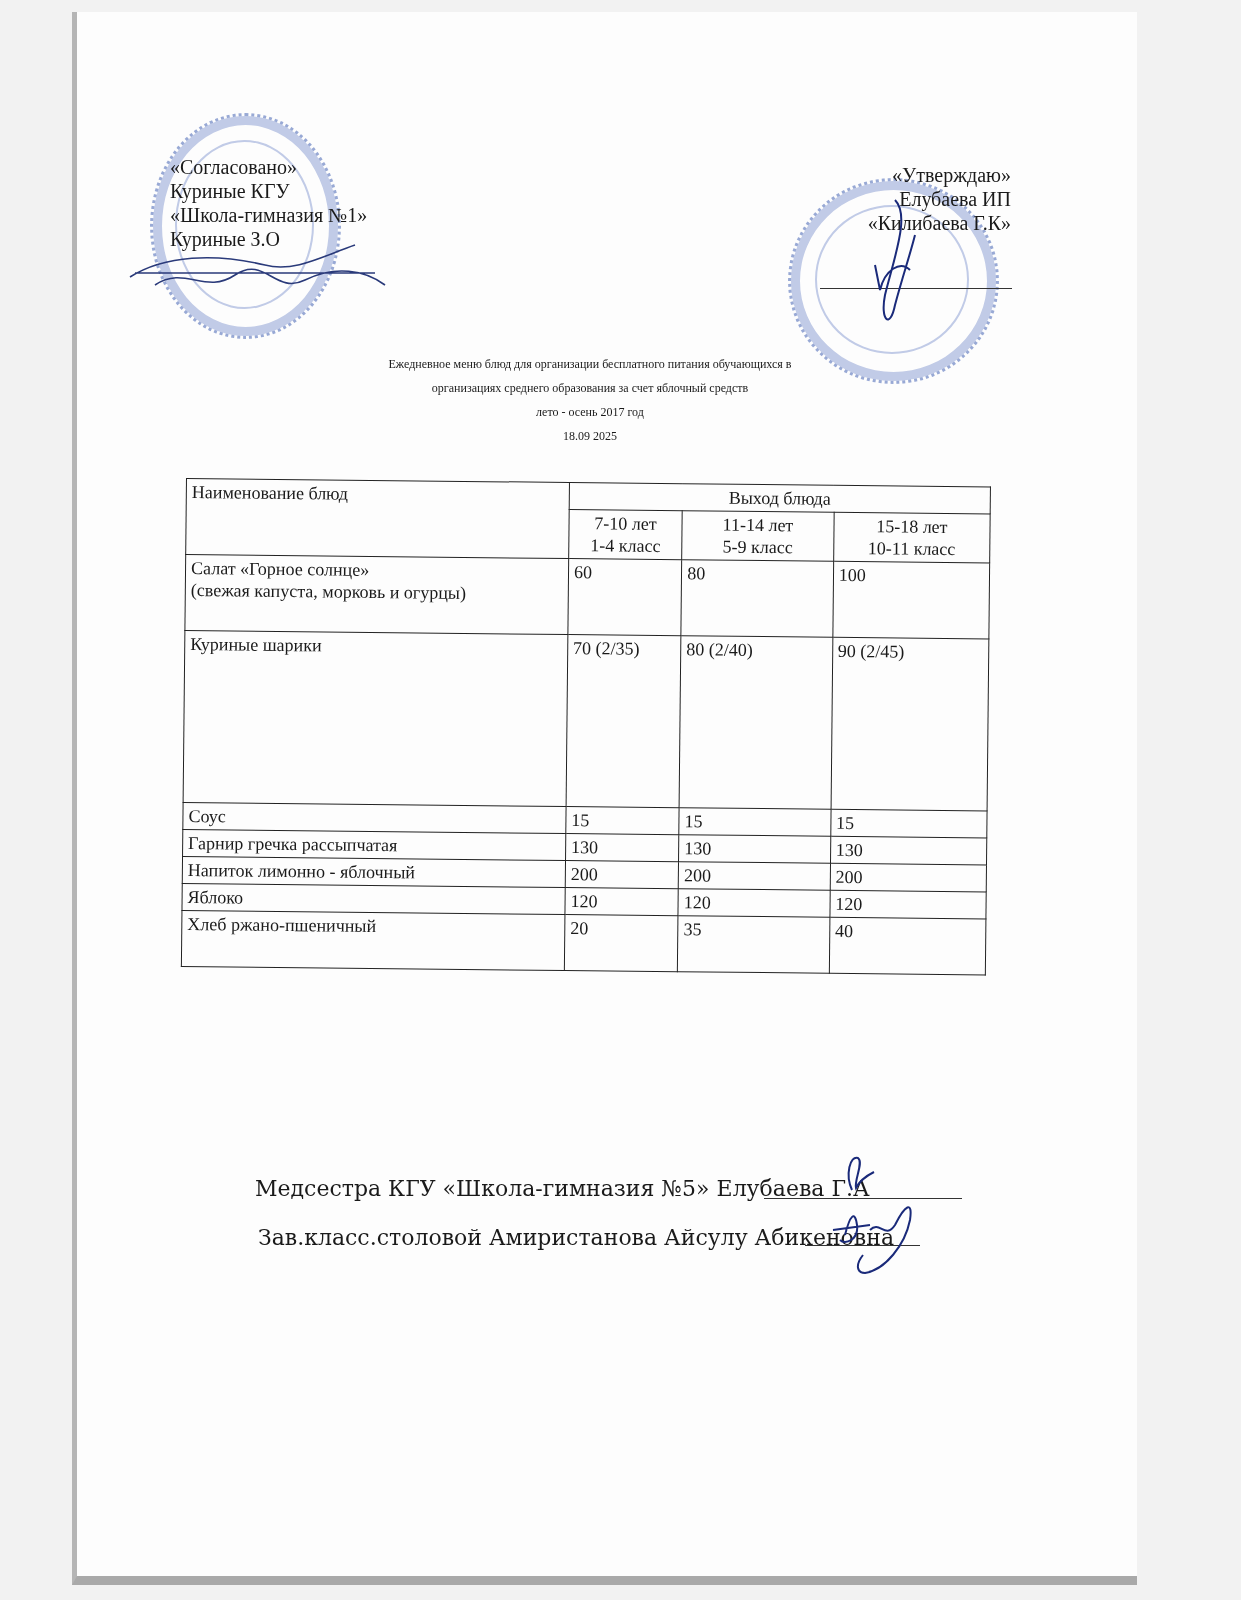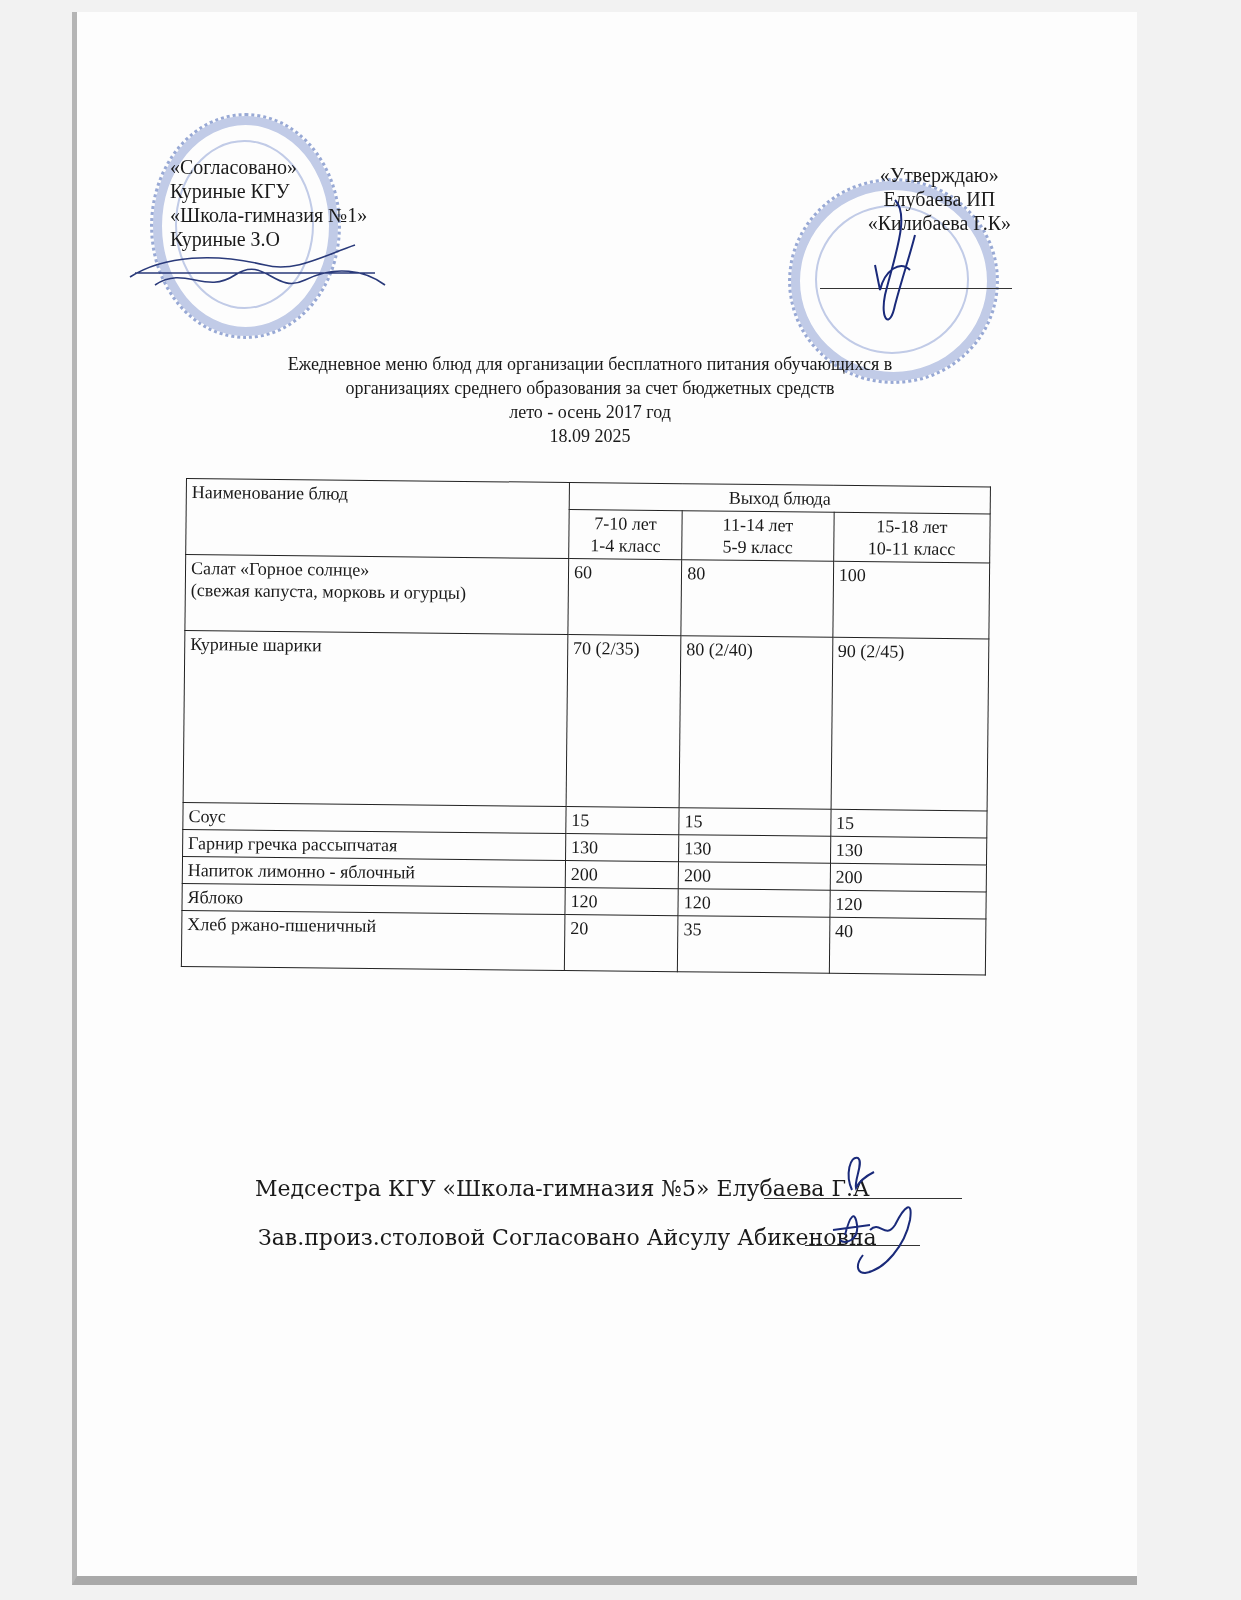--- a/index.html
+++ b/index.html
@@ -27,27 +27,27 @@
       box-shadow: inset 0 0 0 6px rgba(255,255,255,0), inset 0 0 0 9px rgba(80,110,190,0.35);
     }
     .stamp-inner {
       position: absolute; border-radius: 50%;
       border: 2px solid rgba(80,110,190,0.35);
     }
     .approve-block {
       position: absolute; font-size: 20px; line-height: 24px;
     }
     .left-block { left: 170px; top: 155px; text-align: left; }
-    .right-block { right: 230px; top: 163px; text-align: center; }
+    .right-block { right: 230px; top: 163px; text-align: right; }
     .sign-line {
       position: absolute; height: 1px; background: #333;
     }
     .title-block {
       position: absolute; left: 180px; width: 820px; top: 352px;
-      text-align: center; font-size: 18px; line-height: 24px;
+      text-align: center; font-size: 12px; line-height: 24px;
     }
     table.menu {
       position: absolute; left: 186px; top: 478px;
       width: 805px; border-collapse: collapse;
       font-size: 18px; transform: rotate(0.6deg); transform-origin: left top;
     }
     table.menu td, table.menu th {
       border: 1.5px solid #222; vertical-align: top;
       padding: 2px 5px; font-weight: normal; text-align: left; line-height: 22px;
     }
@@ -87,21 +87,21 @@
   <div>Елубаева ИП</div>
   <div>«Килибаева Г.К»</div>
 </div>
 <div class="sign-line" style="left:820px;top:288px;width:192px;"></div>
 <svg class="sig-svg" style="left:855px;top:195px;" width="80" height="140" viewBox="0 0 80 140">
   <path d="M40 5 C55 20, 40 60, 30 100 C25 125, 35 135, 40 110 C48 80, 55 60, 60 40 M20 70 L25 95 M25 95 C30 75, 45 65, 55 75" stroke="#1a2a7a" stroke-width="2" fill="none"></path>
 </svg>
 
 <div class="title-block">
   <div>Ежедневное  меню блюд для организации бесплатного питания обучающихся в</div>
-  <div>организациях среднего образования за счет бюджетных средств</div>
+  <div>организациях среднего образования за счет яблочный средств</div>
   <div>лето - осень 2017 год</div>
   <div>18.09 2025</div>
 </div>
 
 <table class="menu">
   <tbody>
       <tr>
     <th class="col-name" rowspan="2" style="height:70px;">Наименование блюд</th>
     <th class="center" colspan="3">Выход блюда</th>
   </tr>
@@ -181,18 +181,18 @@
 
 <div class="sig-row" style="left:255px;top:1176px;">
   <span>Медсестра КГУ «Школа-гимназия №5» Елубаева Г.А</span>
 </div>
 <div class="sign-line" style="left:764px;top:1198px;width:198px;"></div>
 <svg class="sig-svg" style="left:840px;top:1150px;" width="40" height="45" viewBox="0 0 40 45">
   <path d="M12 40 C5 25, 10 5, 18 8 C24 12, 14 30, 16 38 C20 30, 28 25, 34 22" stroke="#1a2a7a" stroke-width="2" fill="none"></path>
 </svg>
 
 <div class="sig-row" style="left:258px;top:1225px;">
-  <span>Зав.произ.столовой Согласовано Айсулу Абикеновна</span>
+  <span>Зав.класс.столовой Амиристанова Айсулу Абикеновна</span>
 </div>
 <div class="sign-line" style="left:805px;top:1245px;width:115px;"></div>
 <svg class="sig-svg" style="left:825px;top:1195px;" width="100" height="85" viewBox="0 0 100 85">
   <path d="M20 40 C25 20, 30 15, 32 30 C34 45, 20 50, 15 45 M8 35 L45 30 M45 35 C55 25, 60 45, 70 30 C80 10, 88 5, 85 25 C80 50, 60 75, 40 78 C32 78, 30 70, 38 60" stroke="#1a2a7a" stroke-width="2" fill="none"></path>
 </svg>
 
 </body></html>

